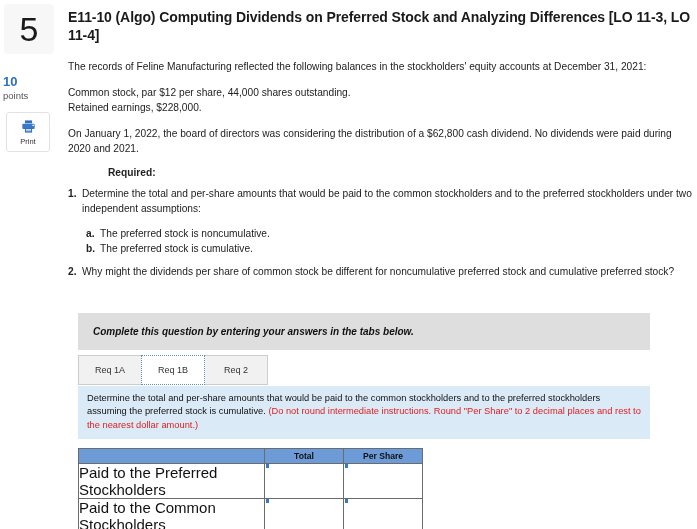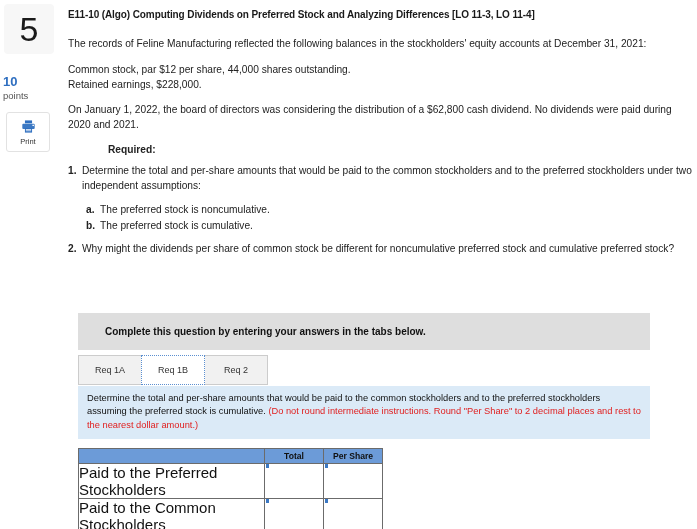--- a/index.html
+++ b/index.html
@@ -79,21 +79,21 @@
   
   #main {
     position: absolute;
     left: 68px;
     top: 0;
     width: 629px;
     height: 529px;
     padding-top: 8px;
   }
   #page-title {
-    font-size: 10px;
+    font-size: 14px;
     font-weight: 700;
     color: #1a1a1a;
     letter-spacing: -0.1px;
     margin: 0 0 16px 0;
     line-height: 1.3;
   }
   .para {
     font-size: 10.2px;
     line-height: 1.45;
     color: #222222;
@@ -148,24 +148,25 @@
     position: absolute;
     left: 78px;
     top: 313px;
     width: 572px;
   }
   #widget-banner {
     background: #dedede;
     height: 37px;
     display: flex;
     align-items: center;
-    padding-left: 27px;
+    padding-left: 15px;
     font-size: 10px;
     font-weight: 700;
     color: #111111;
+    font-style: italic;
   }
   #tabstrip {
     display: flex;
     align-items: flex-end;
     height: 30px;
     margin-top: 5px;
   }
   .tab {
     width: 64px;
     height: 30px;
@@ -208,21 +209,21 @@
   }
   #answer-table th {
     background: #6c9bd8;
     font-size: 8.6px;
     font-weight: 700;
     color: #111111;
     text-align: center;
   }
   #answer-table th.corner { background: #6c9bd8; }
   .col-label { width: 186px; }
-  .col-val { width: 59px; }
+  .col-val { width: 79px; }
   td.rowlabel {
     font-size: 15px;
     color: #111111;
     padding-left: 3px;
     background: #ffffff;
   }
   td.inputcell {
     background: #ffffff;
     border: 2px solid #3b78c3;
     position: relative;

